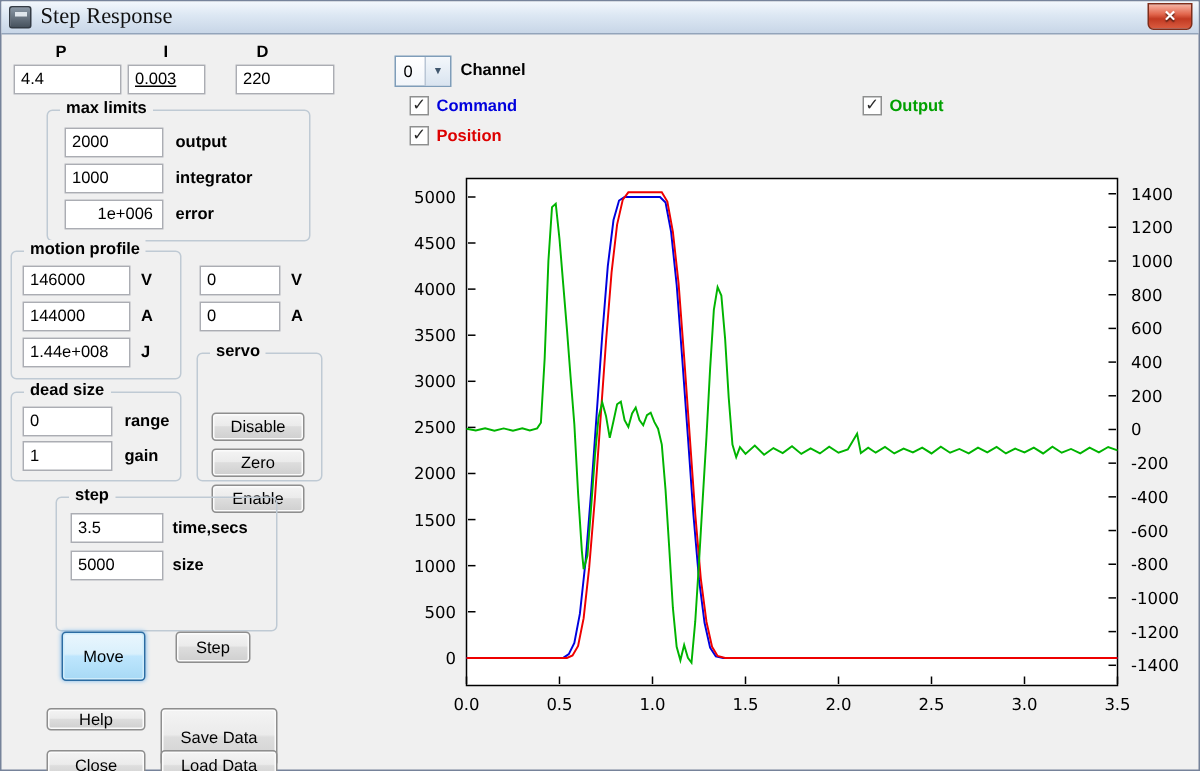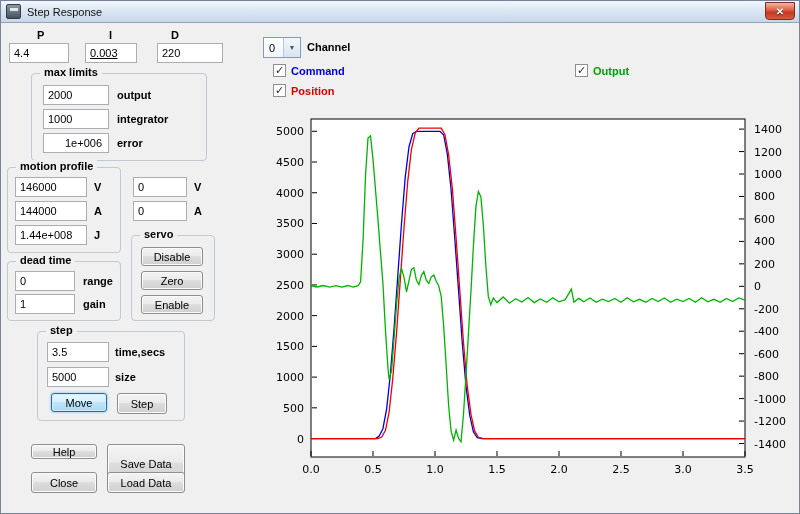--- a/index.html
+++ b/index.html
@@ -14,41 +14,41 @@
     position:absolute; top:0; left:0; right:0; height:22px;
     background:linear-gradient(#f2f7fc, #dce7f3 45%, #c8d6e7);
     border-bottom:1px solid #93a4ba; display:flex; align-items:center; padding:0 5px;
   }
   .app-icon {
     width:15px; height:15px; border-radius:2px;
     background:linear-gradient(#8a97a5, #47525d); border:1px solid #333b44;
     display:inline-block; position:relative;
   }
   .app-icon:after { content:""; position:absolute; left:3px; top:3px; width:8px; height:3px; background:#dfe6ec; }
-  .title { font-size:11px; color:#111; margin-left:6px; }
+  .title { font-size:15px; color:#111; margin-left:6px;font-family:Liberation Serif, serif; }
   .close-btn {
     position:absolute; right:4px; top:1px; width:30px; height:18px;
     background:linear-gradient(#f5b3a3, #e2674e 40%, #c23a22 60%, #d95b40);
     border:1px solid #7e2d1a; border-radius:0 0 4px 4px;
     color:#fff; font-size:10px; font-weight:bold;
     display:flex; align-items:center; justify-content:center;
     text-shadow:0 1px 1px rgba(0,0,0,.6); cursor:pointer;
   }
   .flabel { position:absolute; font-weight:bold; color:#000; white-space:nowrap; }
   .tbox {
     position:absolute; height:20px; background:#fff; border:1px solid #abadb3;
     font-family:"Liberation Sans", sans-serif; font-size:11px; color:#000; padding:0 4px;
   }
   .group { position:absolute; border:1px solid #bfcad4; border-radius:4px; }
   .gtitle { position:absolute; top:-8px; left:8px; background:#f0f0f0; padding:0 4px; font-weight:bold; color:#000; white-space:nowrap; }
   .btn {
     position:absolute; border:1px solid #8e8e8e; border-radius:3px;
     background:linear-gradient(#f4f4f4, #ebebeb 45%, #dddddd 50%, #cfcfcf);
     box-shadow:inset 0 0 0 1px #fbfbfb;
-    font-size:11px; color:#000; display:flex; align-items:center; justify-content:center; cursor:pointer;
+    font-size:11px; color:#000; display:flex; align-items:center; justify-content:center; cursor:pointer;margin-top:28px;
   }
   .btn.primary {
     border:1px solid #2b6ca3;
     background:linear-gradient(#eaf6fd, #d9f0fc 45%, #bee6fd 50%, #a7d9f5);
     box-shadow:inset 0 0 0 1px #cfecfb, 0 0 3px #7ab8eb;
   }
   .combo {
     position:absolute; background:linear-gradient(#ffffff, #f1f5fa);
     border:1px solid #7f9db9; display:flex; align-items:center; cursor:pointer;
   }
@@ -74,21 +74,21 @@
     <span class="app-icon"></span>
     <span class="title">Step Response</span>
   </div>
   <div class="close-btn">
     <span>✕</span>
   </div>
 
   <span class="flabel" style="left:36px;top:28px">P</span>
   <span class="flabel" style="left:108px;top:28px">I</span>
   <span class="flabel" style="left:170px;top:28px">D</span>
-  <input class="tbox" style="left: 8px; top: 42px; width: 60px;" value="4.4">
+  <input class="tbox" style="left: 8px; top: 42px; width: 72px;" value="4.4">
   <input class="tbox" style="left: 84px; top: 42px; width: 52px; text-decoration: underline;" value="0.003">
   <input class="tbox" style="left: 156px; top: 42px; width: 66px;" value="220">
 
   <div class="group" style="left:30px;top:72px;width:176px;height:88px">
     <span class="gtitle">max limits</span>
   </div>
   <input class="tbox" style="left: 42px; top: 84px; width: 66px;" value="2000">
   <span class="flabel" style="left:116px;top:88px">output</span>
   <input class="tbox" style="left: 42px; top: 108px; width: 66px;" value="1000">
   <span class="flabel" style="left:116px;top:112px">integrator</span>
@@ -111,35 +111,35 @@
   <span class="flabel" style="left:193px;top:204px">A</span>
 
   <div class="group" style="left:130px;top:234px;width:84px;height:86px">
     <span class="gtitle">servo</span>
   </div>
   <div class="btn" style="left:140px;top:246px;width:62px;height:19px">Disable</div>
   <div class="btn" style="left:140px;top:270px;width:62px;height:19px">Zero</div>
   <div class="btn" style="left:140px;top:294px;width:62px;height:19px">Enable</div>
 
   <div class="group" style="left:6px;top:260px;width:114px;height:60px">
-    <span class="gtitle">dead time</span>
+    <span class="gtitle">dead size</span>
   </div>
   <input class="tbox" style="left: 14px; top: 270px; width: 60px;" value="0">
   <span class="flabel" style="left:82px;top:274px">range</span>
   <input class="tbox" style="left: 14px; top: 293px; width: 60px;" value="1">
   <span class="flabel" style="left:82px;top:297px">gain</span>
 
   <div class="group" style="left:36px;top:330px;width:148px;height:90px">
     <span class="gtitle">step</span>
   </div>
   <input class="tbox" style="left: 46px; top: 341px; width: 62px;" value="3.5">
   <span class="flabel" style="left:114px;top:345px">time,secs</span>
   <input class="tbox" style="left: 46px; top: 366px; width: 62px;" value="5000">
   <span class="flabel" style="left:114px;top:370px">size</span>
-  <div class="btn primary" style="left:50px;top:392px;width:56px;height:19px">Move</div>
+  <div class="btn primary" style="left:40px;top:392px;width:56px;height:33px">Move</div>
   <div class="btn" style="left:116px;top:392px;width:50px;height:21px">Step</div>
 
   <div class="btn" style="left:30px;top:443px;width:66px;height:15px">Help</div>
   <div class="btn" style="left:106px;top:443px;width:78px;height:39px">Save Data</div>
   <div class="btn" style="left:30px;top:471px;width:66px;height:21px">Close</div>
   <div class="btn" style="left:106px;top:471px;width:78px;height:21px">Load Data</div>
 
   <div class="combo" style="left:262px;top:36px;width:38px;height:21px">
     <span class="val">0</span>
     <span class="arrow">▼</span>

